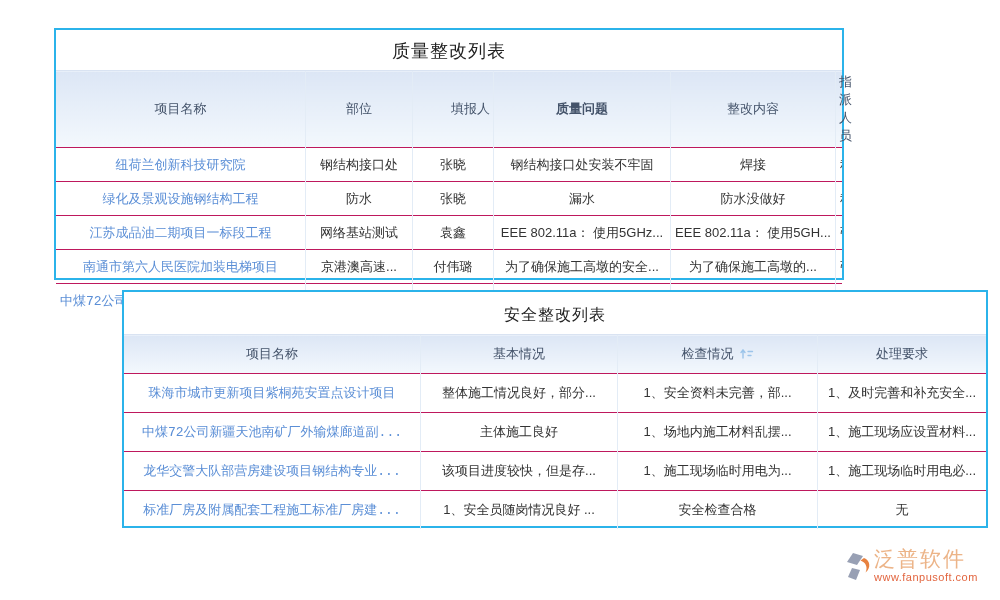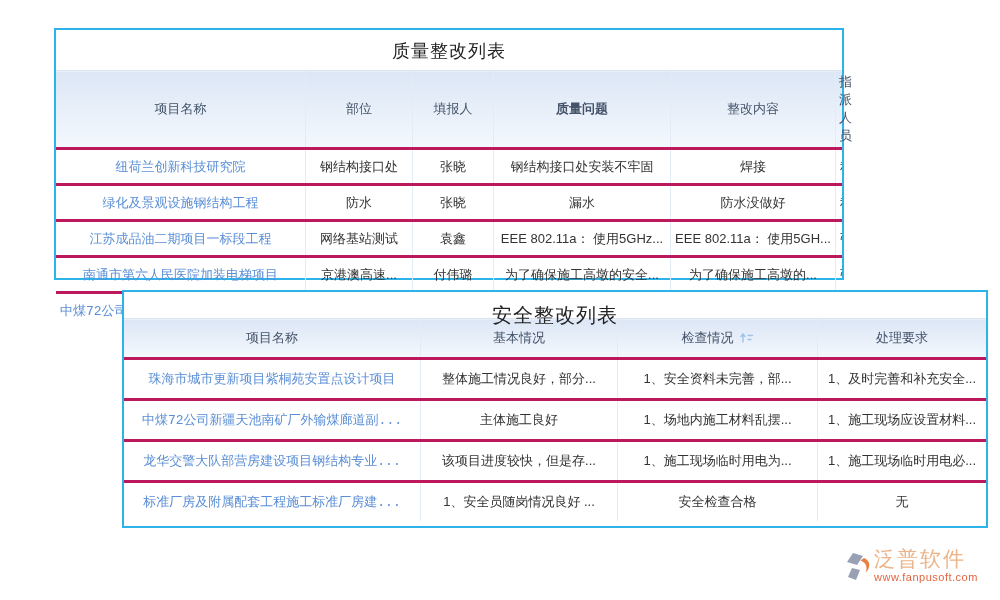--- a/index.html
+++ b/index.html
@@ -14,46 +14,46 @@
     border:2px solid #2bb3ea;
     background:#fff;
     box-sizing:border-box;
   }
   #quality-card{left:10px;top:28px;width:790px;height:252px;margin-left:44px;}
   #safety-card{left:122px;top:290px;width:866px;height:238px;}
   .tbl-title{
     text-align:center;color:#222;letter-spacing:1px;
   }
   #quality-card .tbl-title{height:40px;line-height:42px;font-size:18px;}
-  #safety-card .tbl-title{height:26px;line-height:46px;font-size:20px;}
+  #safety-card .tbl-title{height:42px;line-height:46px;font-size:16px;}
   table{
     border-collapse:collapse;table-layout:fixed;width:100%;
   }
   th{
     background:linear-gradient(#dce6f5,#f3f8fd);
     font-weight:normal;color:#44536a;font-size:13px;
     border-top:1px solid #d9e3f2;
     padding:2px 3px;text-align:center;vertical-align:middle;
   }
   td{
     font-size:13px;text-align:center;vertical-align:middle;
     white-space:nowrap;overflow:hidden;
     padding:0 4px;color:#333;
   }
   td,th{border-left:1px solid #e3ecf6;}
   td:first-child,th:first-child{border-left:none;font-family:Liberation Mono, monospace;}
-  tbody td{border-top:3px solid #be185d;}
+  tbody td{border-top:1px solid #be185d;}
   #quality-card th{height:42px;}
   #quality-card td{height:33px;}
   #safety-card th{height:34px;}
   #safety-card td{height:38px;}
   
   #quality-table th:nth-child(1){width:243px;}
   #quality-table th:nth-child(2){width:100px;}
-  #quality-table th:nth-child(3){width:74px;}
+  #quality-table th:nth-child(3){width:74px;text-align:right;}
   #quality-table th:nth-child(4){width:170px;font-weight:bold;}
   #quality-table th:nth-child(5){width:158px;}
   #safety-table th:nth-child(1){width:290px;}
   #safety-table th:nth-child(2){width:190px;}
   #safety-table th:nth-child(3){width:193px;margin-top:34px;}
   .proj-link{color:#5a8ed6;cursor:pointer;}
   .sort-icon{display:inline-block;vertical-align:-2px;margin-left:5px;}
   
   .watermark{
     position:absolute;right:6px;bottom:6px;width:150px;height:46px;

